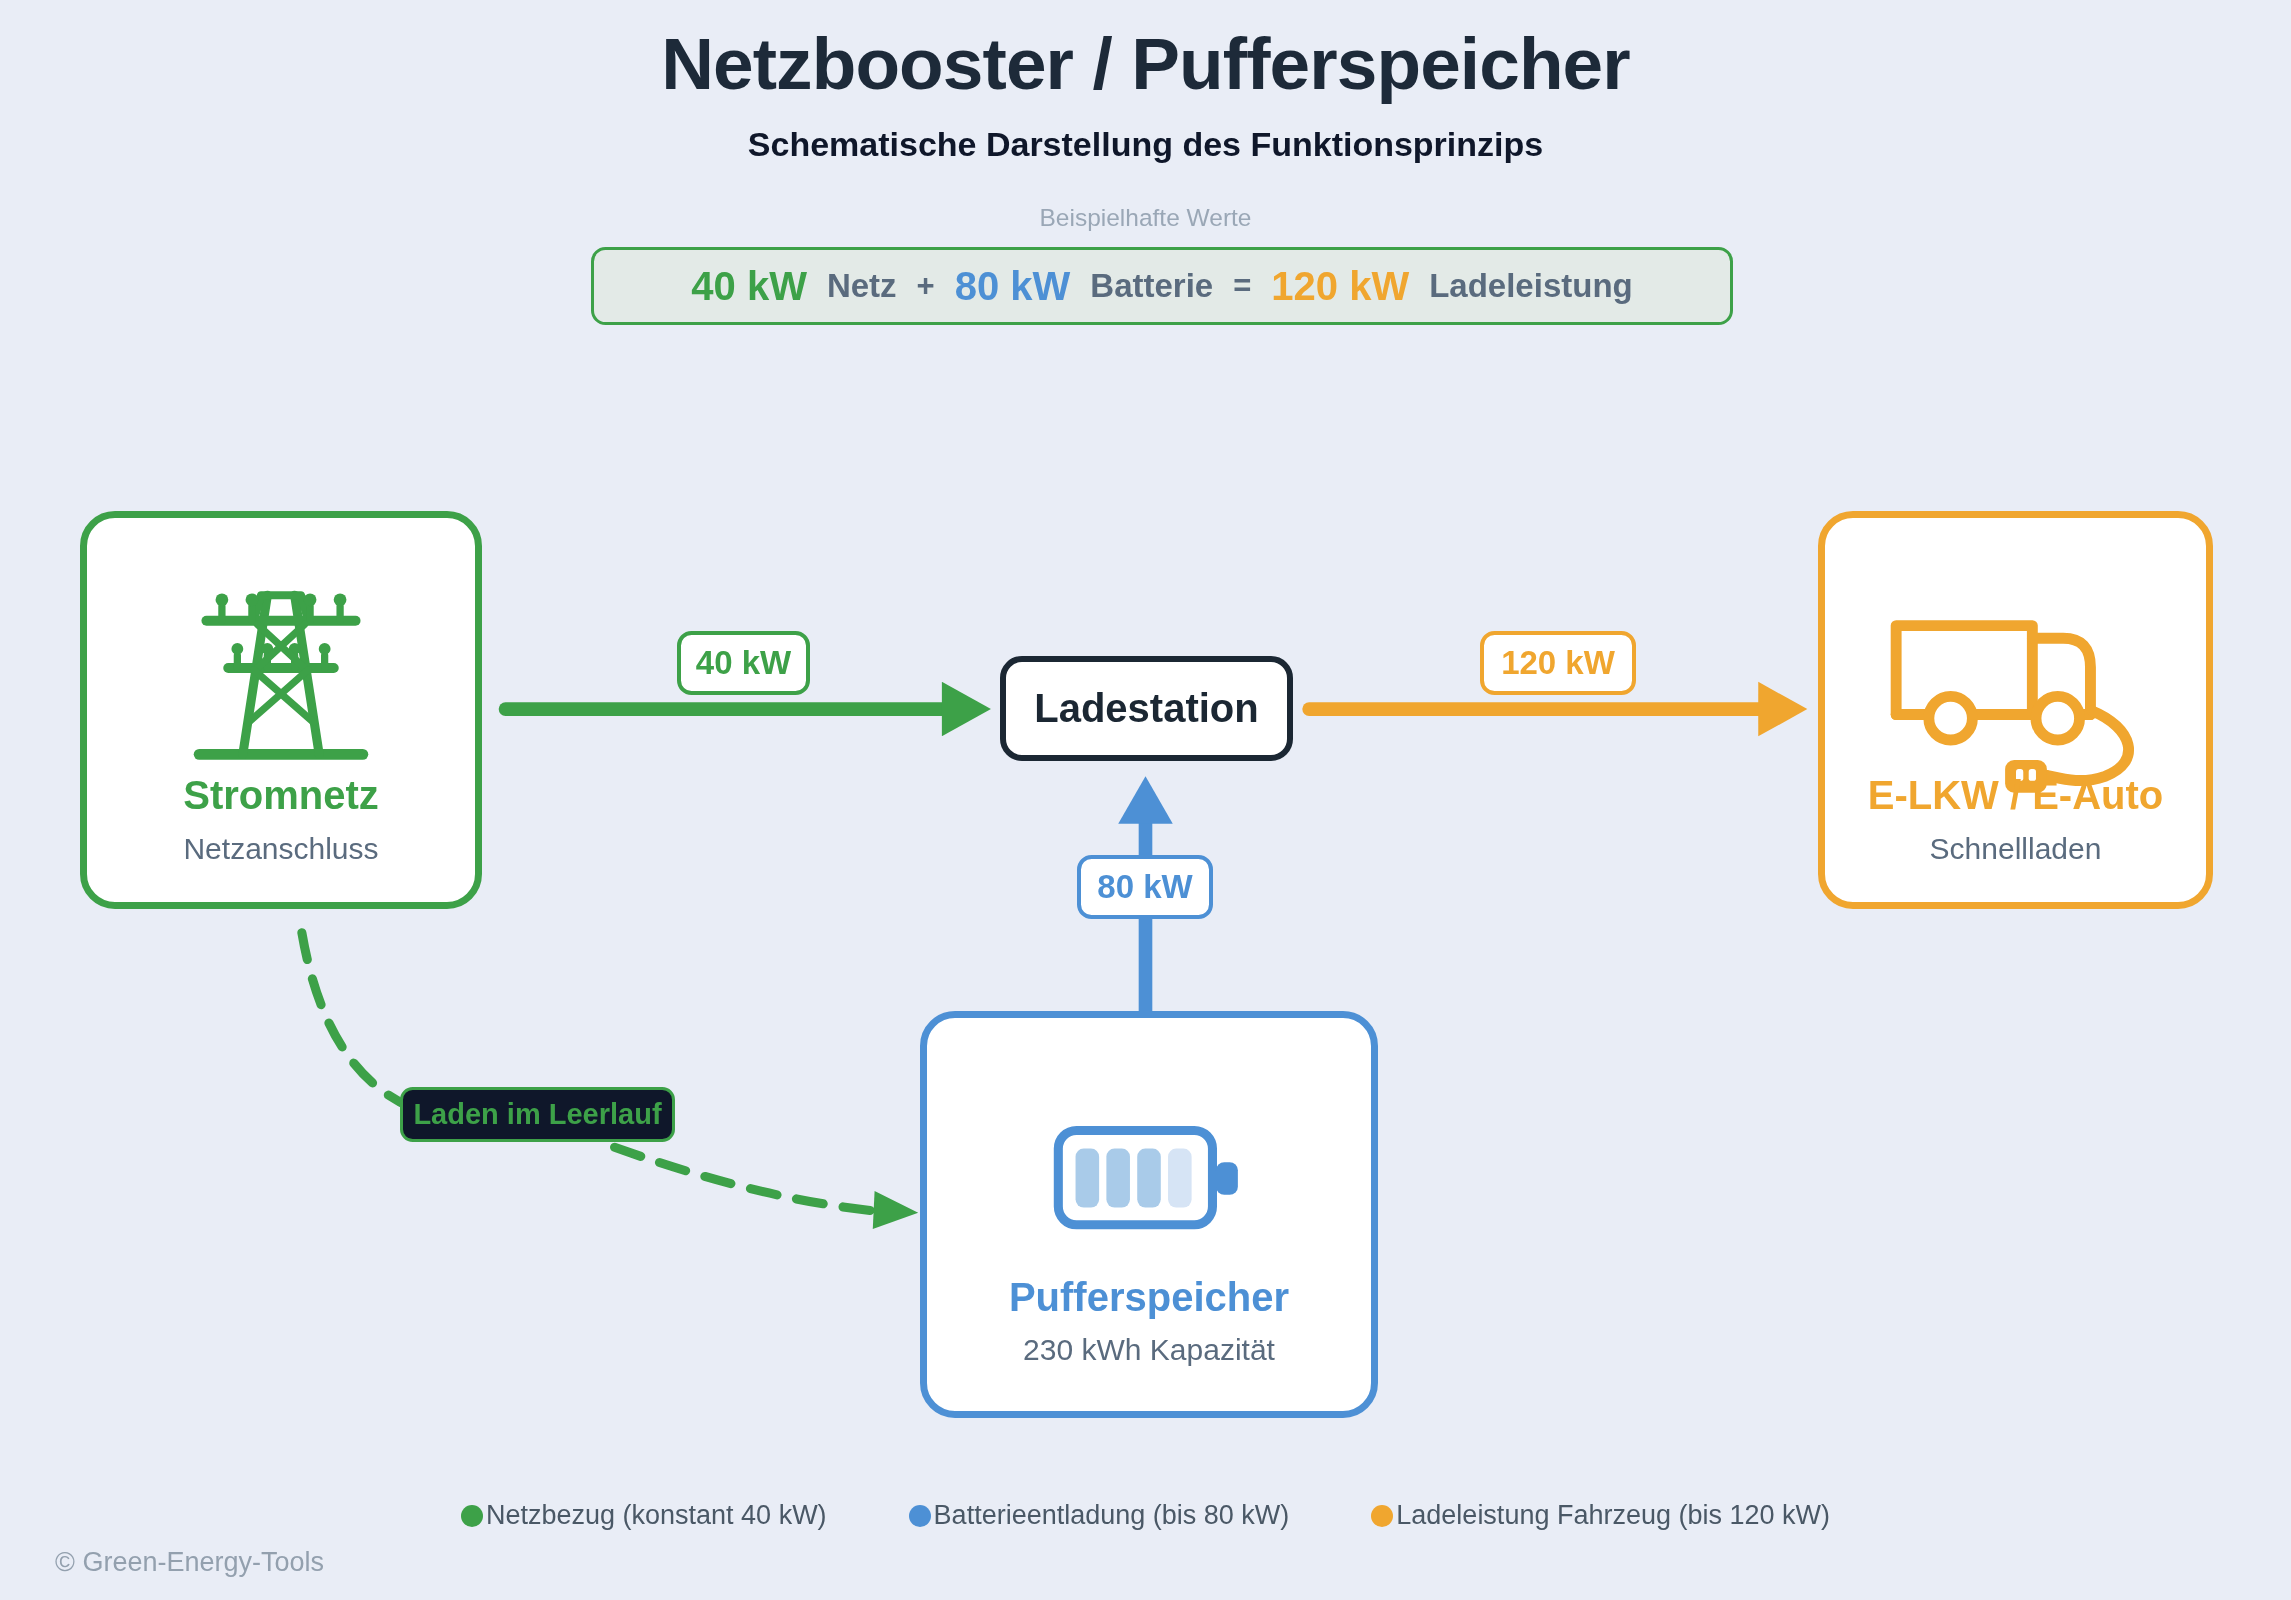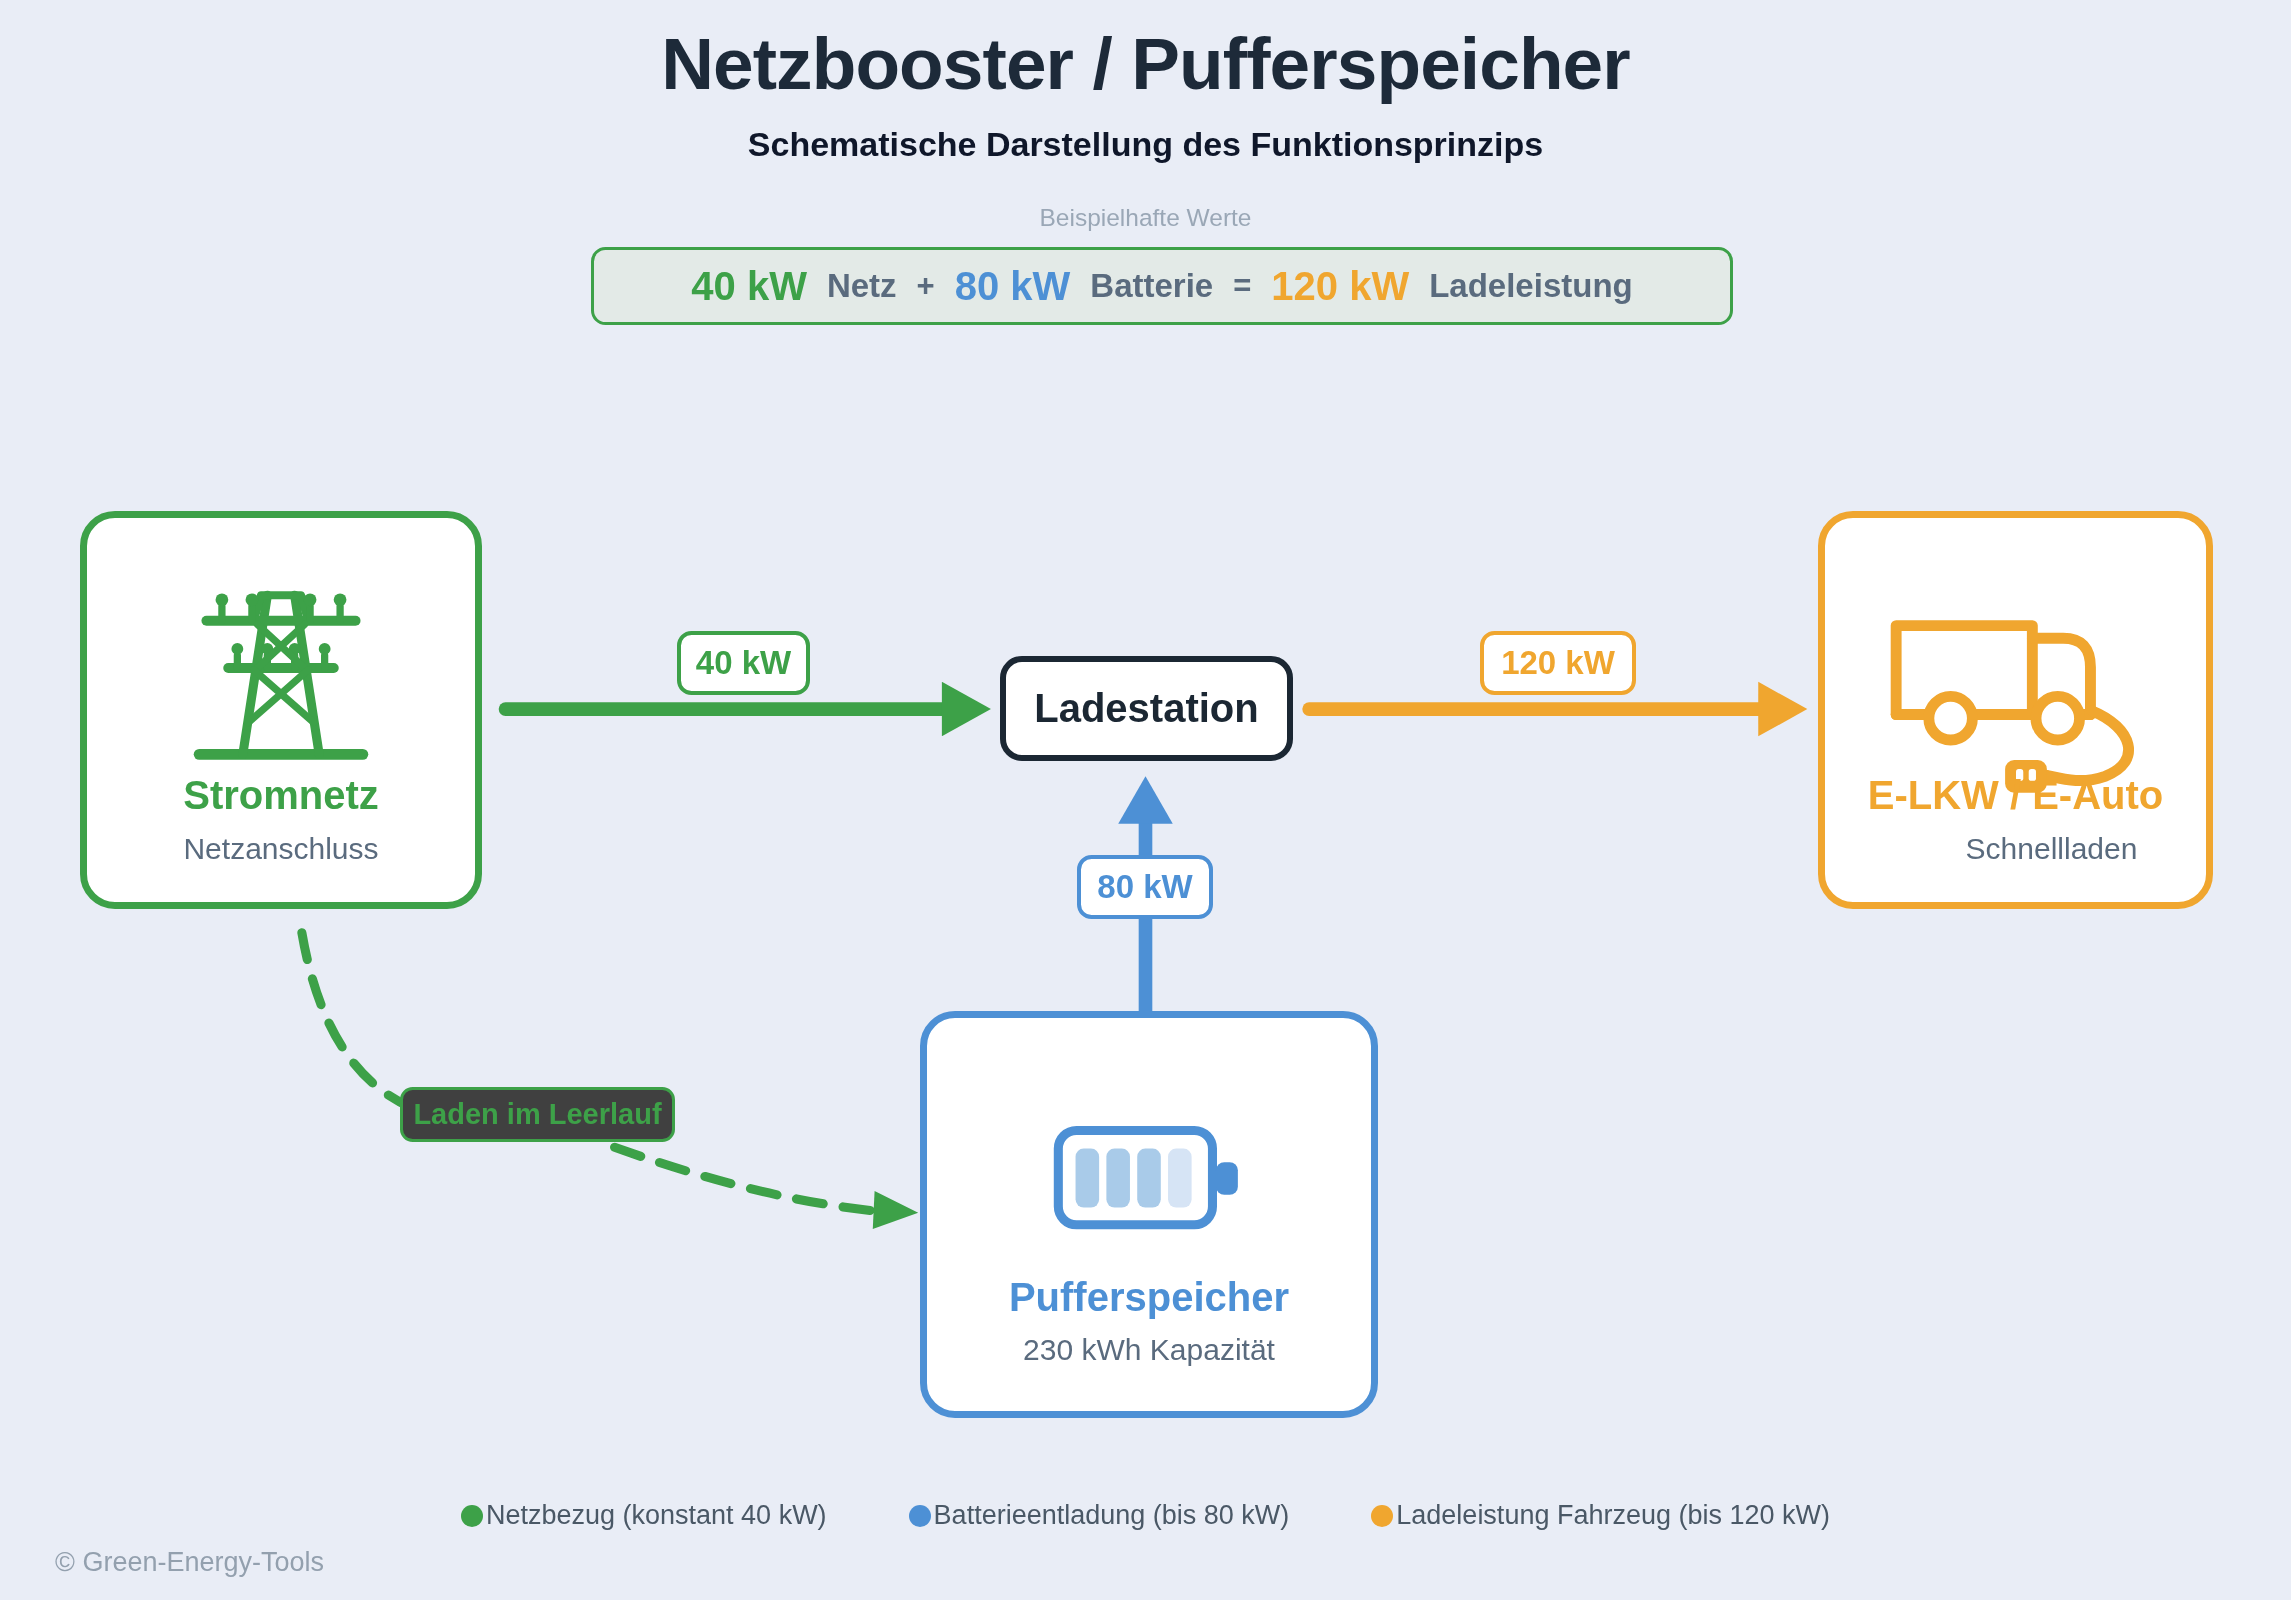--- a/index.html
+++ b/index.html
@@ -39,37 +39,37 @@
   .node-grid .icon{top:50px;}
   .node-vehicle .icon{top:64px;}
   .node-buffer .icon{top:107px;}
   .node-title{position:absolute;left:0;width:100%;text-align:center;
     font-size:40px;font-weight:bold;}
   .node-sub{position:absolute;left:0;width:100%;text-align:center;
     font-size:30px;color:#5a6b7e;}
   .node-grid .node-title{bottom:84px;color:#3da148;}
   .node-grid .node-sub{bottom:36px;}
   .node-vehicle .node-title{bottom:84px;color:#f0a62f;}
-  .node-vehicle .node-sub{bottom:36px;margin-left:36px;}
+  .node-vehicle .node-sub{bottom:36px;}
   .node-buffer .node-title{bottom:91px;color:#4d90d5;}
   .node-buffer .node-sub{bottom:44px;}
   
   .flows-svg{position:absolute;left:0;top:0;z-index:1;}
   
   .flow-label{position:absolute;box-sizing:border-box;background:#ffffff;
     display:flex;align-items:center;justify-content:center;
     font-weight:bold;font-size:33px;border-radius:14.5px;z-index:3;}
   .label-40{left:677px;top:631px;width:133px;height:64px;
     border:4.5px solid #3da148;color:#3da148;}
   .label-120{left:1480px;top:631px;width:156px;height:64px;
     border:4.5px solid #f0a62f;color:#f0a62f;}
   .label-80{left:1077px;top:855px;width:136px;height:64px;
     border:4.5px solid #4d90d5;color:#4d90d5;}
   .label-idle{left:400px;top:1087px;width:275px;height:55px;
-    border:3.6px solid #3da148;color:#3da148;background:#404040;
+    border:3.6px solid #3da148;color:#3da148;background:#0f172a;
     font-size:29px;z-index:3;position:absolute;box-sizing:border-box;
     display:flex;align-items:center;justify-content:center;border-radius:12.7px;font-weight:bold;}
   
   .legend{position:absolute;left:0;top:1500px;width:100%;
     display:flex;align-items:center;justify-content:center;gap:82px;z-index:2;}
   .legend-item{display:flex;align-items:center;gap:3px;
     font-size:27px;color:#4a5866;}
   .legend-dot{width:22px;height:22px;border-radius:50%;}
   
   .footer{position:absolute;left:55px;top:1547px;font-size:27px;color:#93a0ae;}

